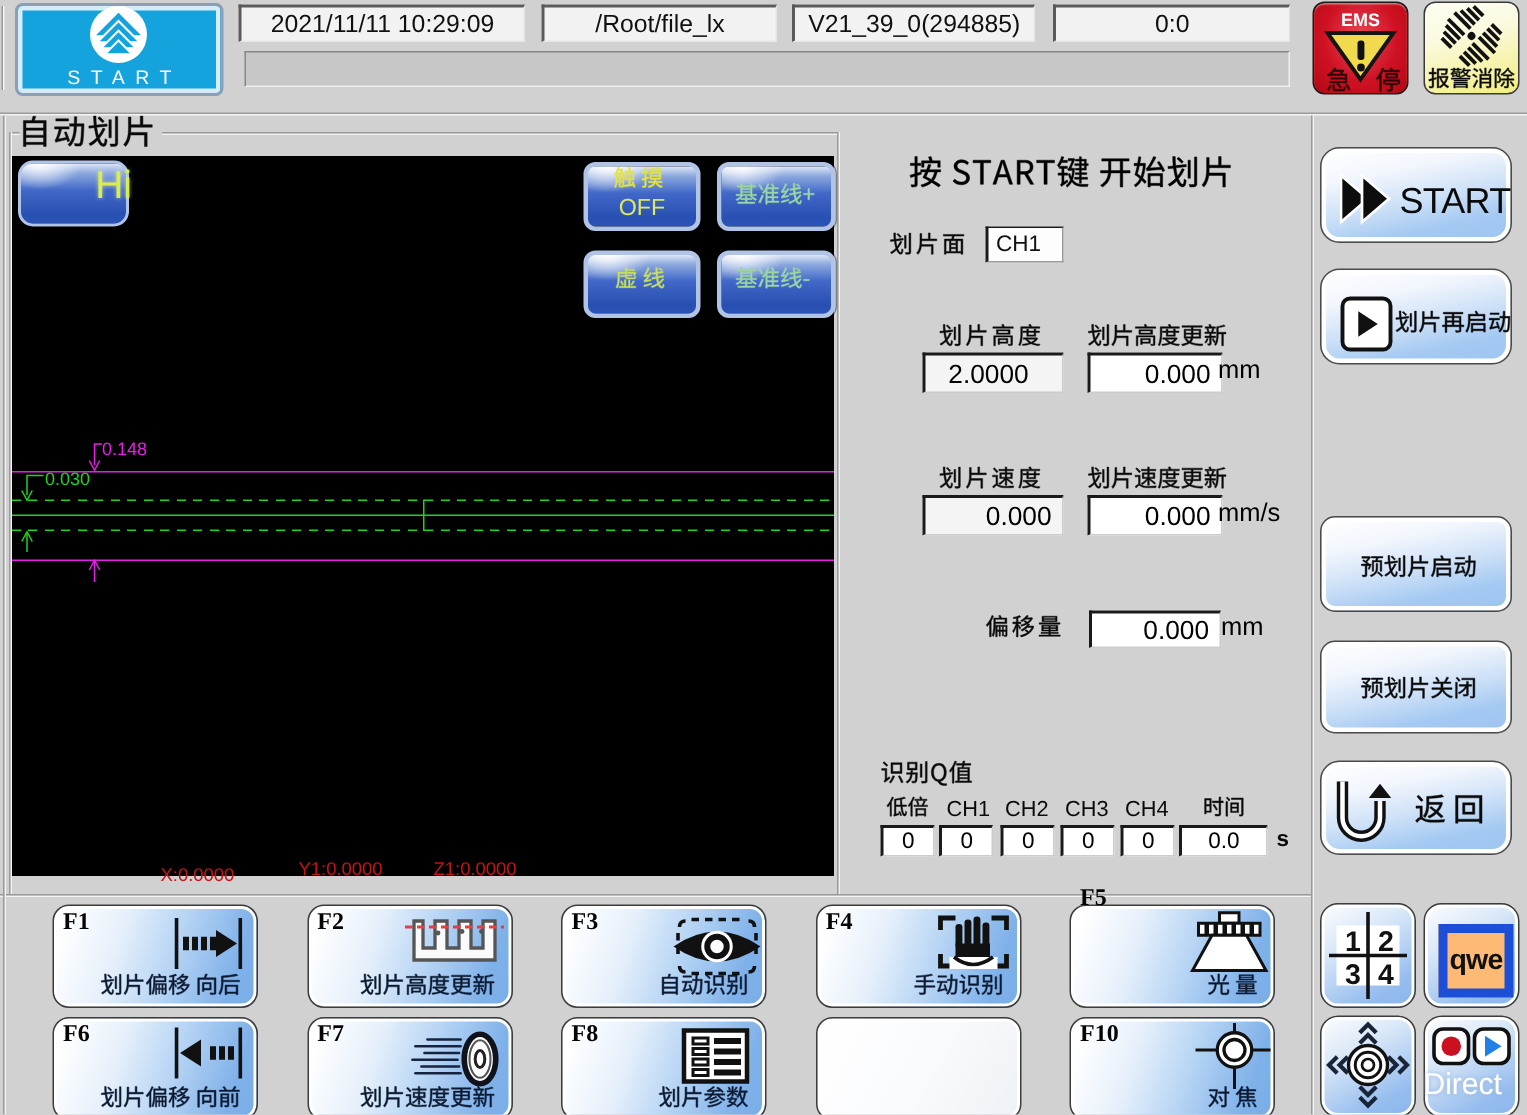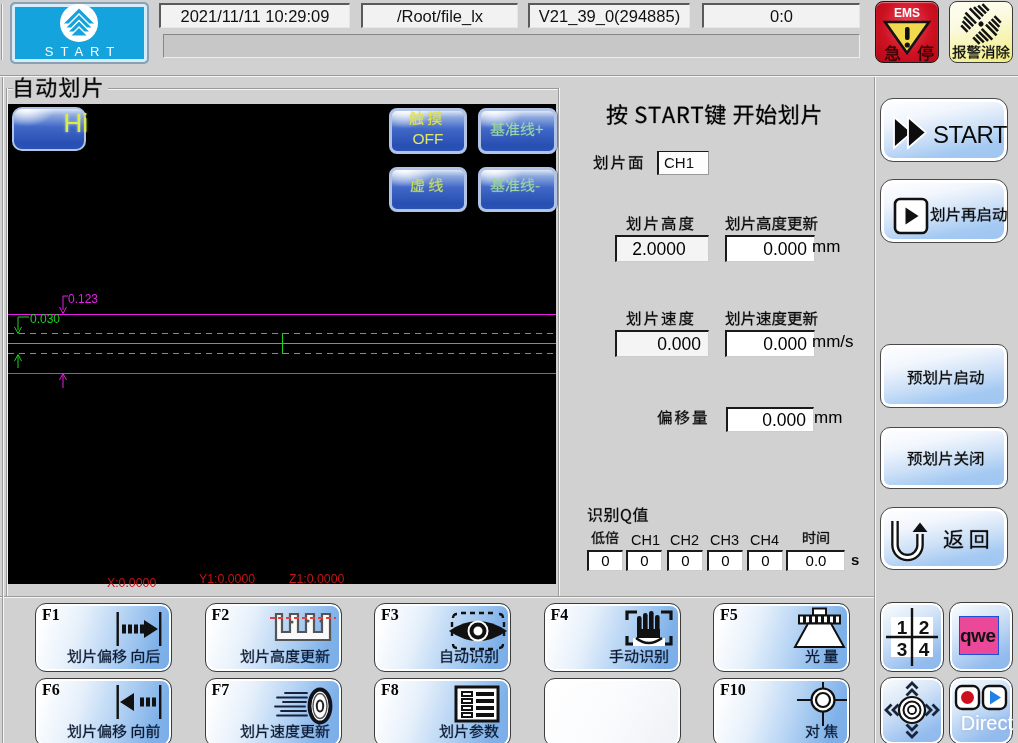--- a/index.html
+++ b/index.html
@@ -131,21 +131,21 @@
 <path d="M50.5 100 L54 93.5 L57.5 100"></path>
       <path d="M54 94 L54 108"></path>
 </g>
 <g stroke="#1ed41e" stroke-width="1" fill="none">
 <path d="M20 37 L9 37 L9 50"></path>
       <path d="M5.5 47 L9 53.5 L12.5 47"></path>
 <path d="M5.5 81 L9 74.5 L12.5 81"></path>
       <path d="M9 75 L9 88"></path>
 </g>
   </svg>
-<div class="abs" style="left:68px;top:292px;font-size:12px;color:#e81ee8">0.123</div>
+<div class="abs" style="left:68px;top:292px;font-size:12px;color:#e81ee8">0.148</div>
 <div class="abs" style="left:30px;top:312px;font-size:12px;color:#1ed41e">0.030</div>
 <div class="abs" style="left:107px;top:576px;font-size:12.3px;color:#c41414">X:0.0000</div>
 <div class="abs" style="left:199px;top:572px;font-size:12.3px;color:#c41414">Y1:0.0000</div>
 <div class="abs" style="left:289px;top:572px;font-size:12.3px;color:#c41414">Z1:0.0000</div>
 <div class="abs" style="left:379px;top:572px;font-size:12.3px;color:#000000">T:0.0000</div>
 <svg style="position:absolute;left:606px;top:104px;overflow:visible" width="217" height="28">
     <path transform="translate(0,18.9)" fill="#000" stroke="#000" stroke-width="0.3" d="M17 -8.3C16.6 -6.2 15.9 -4.6 14.8 -3.3C13.7 -4 12.5 -4.6 11.4 -5.1C11.8 -6.1 12.4 -7.2 12.8 -8.3ZM9.2 -4.6C10.6 -3.9 12.2 -3.1 13.7 -2.2C12.3 -1 10.3 -0.2 7.9 0.4C8.2 0.7 8.6 1.4 8.7 1.8C11.4 1.1 13.5 0.1 15.1 -1.3C17 -0.2 18.7 0.9 19.8 1.8L21 0.5C19.8 -0.4 18.1 -1.4 16.3 -2.5C17.5 -4 18.3 -5.9 18.8 -8.3H21.1V-9.8H13.5C13.9 -10.9 14.3 -12 14.6 -13.1L12.9 -13.3C12.6 -12.2 12.2 -11 11.7 -9.8H7.8V-8.3H11C10.4 -6.9 9.8 -5.6 9.2 -4.6ZM8.4 -15.7V-11.4H10V-14.2H19.2V-11.4H20.8V-15.7H15.6C15.4 -16.5 15 -17.7 14.7 -18.6L13 -18.3C13.3 -17.5 13.6 -16.5 13.9 -15.7ZM3.9 -18.5V-14.1H0.9V-12.5H3.9V-7L0.7 -6.1L1.1 -4.5L3.9 -5.4V-0.2C3.9 0.2 3.8 0.3 3.5 0.3C3.2 0.3 2.3 0.3 1.3 0.3C1.5 0.7 1.7 1.4 1.8 1.8C3.2 1.8 4.1 1.7 4.7 1.5C5.3 1.2 5.5 0.8 5.5 -0.2V-5.9L8.3 -6.8L8.1 -8.3L5.5 -7.5V-12.5H7.9V-14.1H5.5V-18.5Z M34.9 0.3C38.3 0.3 40.4 -1.7 40.4 -4.3C40.4 -6.7 38.9 -7.8 37.1 -8.6L34.8 -9.6C33.5 -10.1 32.1 -10.7 32.1 -12.3C32.1 -13.7 33.3 -14.6 35.1 -14.6C36.6 -14.6 37.8 -14.1 38.8 -13.1L39.8 -14.4C38.7 -15.6 37 -16.4 35.1 -16.4C32.2 -16.4 30 -14.6 30 -12.1C30 -9.8 31.8 -8.6 33.3 -8L35.6 -7C37.2 -6.3 38.3 -5.8 38.3 -4.1C38.3 -2.6 37.1 -1.5 34.9 -1.5C33.3 -1.5 31.6 -2.3 30.5 -3.5L29.3 -2.1C30.7 -0.6 32.6 0.3 34.9 0.3Z M47.6 0H49.6V-14.4H54.5V-16.1H42.7V-14.4H47.6Z M55.9 0H58L59.5 -4.9H65.4L67 0H69.1L63.6 -16.1H61.4ZM60 -6.5 60.8 -9C61.4 -10.8 61.9 -12.6 62.4 -14.5H62.5C63 -12.6 63.5 -10.8 64.1 -9L64.9 -6.5Z M74.1 -8.5V-14.5H76.8C79.3 -14.5 80.7 -13.7 80.7 -11.6C80.7 -9.5 79.3 -8.5 76.8 -8.5ZM80.9 0H83.2L79.1 -7.1C81.3 -7.6 82.7 -9.1 82.7 -11.6C82.7 -15 80.4 -16.1 77.1 -16.1H72.1V0H74.1V-6.8H77Z M90 0H92.1V-14.4H97V-16.1H85.1V-14.4H90Z M99.4 -7.6V-6.1H101.9V-1.8C101.9 -0.8 101.2 -0 100.8 0.3C101.1 0.5 101.5 1.1 101.7 1.5C102 1.1 102.6 0.7 106 -1.7C105.8 -2 105.6 -2.6 105.5 -3L103.3 -1.5V-6.1H105.8V-7.6H103.3V-10.6H105.6V-12.1H100.3C100.8 -12.8 101.3 -13.6 101.8 -14.5H105.6V-16H102.4C102.7 -16.7 103 -17.4 103.2 -18.2L101.7 -18.5C101.1 -16.3 100.1 -14.2 98.9 -12.8C99.2 -12.5 99.7 -11.7 99.8 -11.4L100.2 -12V-10.6H101.9V-7.6ZM111 -16.7V-15.5H113.6V-13.8H110.5V-12.5H113.6V-10.7H111V-9.5H113.6V-7.8H110.9V-6.5H113.6V-4.7H110.4V-3.4H113.6V-0.7H114.9V-3.4H119V-4.7H114.9V-6.5H118.5V-7.8H114.9V-9.5H118.2V-12.5H119.5V-13.8H118.2V-16.7H114.9V-18.4H113.6V-16.7ZM114.9 -12.5H116.9V-10.7H114.9ZM114.9 -13.8V-15.5H116.9V-13.8ZM106.4 -9C106.4 -9.1 106.5 -9.2 106.7 -9.3H109C108.9 -7.6 108.6 -6 108.2 -4.7C107.8 -5.4 107.5 -6.3 107.3 -7.3L106.2 -6.9C106.6 -5.3 107 -4.1 107.6 -3C106.9 -1.3 105.9 -0.1 104.7 0.7C104.9 1 105.3 1.5 105.5 1.9C106.7 1 107.7 -0.1 108.5 -1.7C110.4 0.9 113.1 1.5 116.1 1.5H119C119.1 1.1 119.3 0.4 119.5 0C118.8 0 116.8 0 116.2 0C113.5 0 110.9 -0.5 109.1 -3.1C109.8 -5 110.2 -7.5 110.4 -10.7L109.6 -10.8L109.4 -10.8H108C108.9 -12.5 109.8 -14.6 110.6 -16.8L109.7 -17.4L109.2 -17.2H106.1V-15.7H108.7C108.1 -13.8 107.2 -12 106.9 -11.5C106.6 -10.8 106.1 -10.2 105.7 -10.1C105.9 -9.8 106.2 -9.3 106.4 -9Z M140.8 -15.5V-9.2H134.6V-10.1V-15.5ZM127.7 -9.2V-7.6H132.9C132.5 -4.6 131.4 -1.6 127.7 0.6C128.1 0.9 128.7 1.5 129 1.8C133.1 -0.7 134.2 -4.2 134.6 -7.6H140.8V1.8H142.5V-7.6H147.4V-9.2H142.5V-15.5H146.7V-17.1H128.5V-15.5H133V-10.1L132.9 -9.2Z M159.3 -7.2V1.8H160.9V0.8H167.5V1.7H169.1V-7.2ZM160.9 -0.7V-5.7H167.5V-0.7ZM158.6 -9C159.2 -9.2 160.2 -9.3 168.4 -9.9C168.7 -9.4 168.9 -8.8 169.1 -8.4L170.5 -9.1C169.8 -10.8 168.3 -13.4 166.8 -15.3L165.5 -14.7C166.2 -13.7 166.9 -12.5 167.6 -11.4L160.6 -10.9C162 -12.9 163.5 -15.5 164.7 -18L163 -18.5C161.9 -15.7 160.1 -12.8 159.5 -12C158.9 -11.2 158.5 -10.6 158.1 -10.6C158.3 -10.1 158.5 -9.3 158.6 -9ZM153.6 -12.4H156.1C155.9 -9.6 155.4 -7.2 154.6 -5.3C153.9 -5.9 153.1 -6.5 152.3 -7C152.8 -8.6 153.2 -10.5 153.6 -12.4ZM150.6 -6.4C151.7 -5.7 152.9 -4.8 153.9 -3.8C152.9 -1.8 151.6 -0.4 150.1 0.4C150.4 0.7 150.8 1.3 151.1 1.7C152.7 0.7 154.1 -0.7 155.1 -2.7C156 -1.9 156.7 -1.1 157.2 -0.5L158.2 -1.8C157.6 -2.5 156.8 -3.4 155.8 -4.2C156.8 -6.7 157.5 -9.9 157.7 -13.9L156.8 -14L156.5 -14H153.9C154.2 -15.5 154.5 -16.9 154.6 -18.3L153.1 -18.4C152.9 -17 152.7 -15.5 152.4 -14H150.1V-12.4H152.1C151.7 -10.2 151.1 -8 150.6 -6.4Z M186 -16.1V-4H187.6V-16.1ZM190.3 -18.3V-0.4C190.3 0 190.1 0.1 189.8 0.1C189.4 0.1 188.1 0.2 186.7 0.1C186.9 0.6 187.2 1.3 187.3 1.7C189.2 1.7 190.3 1.7 191 1.4C191.6 1.1 191.9 0.7 191.9 -0.4V-18.3ZM178.6 -17.1C179.8 -16.2 181.1 -14.8 181.8 -14L182.9 -15C182.3 -15.9 180.9 -17.1 179.7 -18ZM182 -10.5C181.2 -8.7 180.3 -7 179.1 -5.5C178.6 -7 178.2 -8.9 178 -11L184.9 -11.8L184.8 -13.3L177.8 -12.5C177.6 -14.4 177.5 -16.4 177.5 -18.5H175.8C175.8 -16.4 175.9 -14.3 176.1 -12.3L172.6 -11.9L172.8 -10.4L176.3 -10.8C176.7 -8.2 177.2 -5.9 177.8 -4C176.3 -2.4 174.6 -1 172.7 -0C173 0.3 173.6 0.9 173.8 1.3C175.5 0.3 177.1 -0.9 178.5 -2.3C179.5 0.2 180.8 1.7 182.4 1.7C183.9 1.7 184.5 0.7 184.8 -2.7C184.4 -2.8 183.8 -3.2 183.4 -3.5C183.3 -1 183 0 182.5 0C181.5 0 180.6 -1.3 179.7 -3.7C181.3 -5.5 182.6 -7.6 183.6 -10Z M198.4 -17.9V-10.6C198.4 -6.7 198.1 -2.6 195.3 0.5C195.7 0.8 196.3 1.4 196.6 1.8C198.6 -0.4 199.5 -3.1 199.9 -5.9H209.2V1.8H210.9V-7.6H200.1C200.1 -8.6 200.1 -9.6 200.1 -10.6V-11.1H214.3V-12.8H208.1V-18.5H206.4V-12.8H200.1V-17.9Z"></path>
   </svg>
 <svg style="position:absolute;left:593px;top:155px;overflow:visible" width="52" height="19">
     <path transform="translate(0,13.3)" fill="#0a0a0a" stroke="#0a0a0a" stroke-width="0.3" d="M10 -11.3V-2.8H11.1V-11.3ZM13 -12.9V-0.3C13 0 12.9 0.1 12.6 0.1C12.4 0.1 11.5 0.1 10.5 0.1C10.6 0.4 10.8 0.9 10.9 1.2C12.2 1.2 13 1.2 13.5 1C14 0.8 14.2 0.5 14.2 -0.3V-12.9ZM4.8 -12.1C5.6 -11.4 6.6 -10.5 7 -9.8L7.8 -10.6C7.4 -11.2 6.4 -12.1 5.6 -12.7ZM7.2 -7.4C6.6 -6.1 6 -4.9 5.1 -3.8C4.8 -5 4.5 -6.3 4.3 -7.7L9.2 -8.3L9.1 -9.4L4.2 -8.8C4 -10.2 4 -11.6 4 -13H2.8C2.8 -11.5 2.9 -10.1 3 -8.7L0.6 -8.4L0.7 -7.3L3.2 -7.6C3.4 -5.8 3.8 -4.2 4.2 -2.8C3.2 -1.7 1.9 -0.7 0.6 -0C0.8 0.2 1.2 0.7 1.4 0.9C2.6 0.2 3.7 -0.6 4.7 -1.6C5.4 0.1 6.4 1.2 7.4 1.2C8.5 1.2 8.9 0.5 9.1 -1.9C8.8 -2 8.4 -2.2 8.2 -2.5C8.1 -0.7 7.9 0 7.5 0C6.9 0 6.2 -0.9 5.5 -2.6C6.6 -3.9 7.6 -5.4 8.3 -7.1Z M20.3 -12.6V-7.5C20.3 -4.7 20.1 -1.8 18.1 0.4C18.4 0.6 18.8 1 19 1.3C20.4 -0.3 21.1 -2.2 21.3 -4.1H27.9V1.2H29.1V-5.3H21.4C21.5 -6 21.5 -6.7 21.5 -7.5V-7.8H31.5V-9H27.1V-13H25.9V-9H21.5V-12.6Z M41 -5.2H44.3V-3.4H41ZM41 -6.1V-7.8H44.3V-6.1ZM41 -2.5H44.3V-0.7H41ZM35.9 -12V-10.9H41.9C41.8 -10.2 41.6 -9.5 41.4 -8.9H36.6V1.2H37.7V0.4H47.7V1.2H48.9V-8.9H42.6L43.2 -10.9H49.6V-12ZM37.7 -0.7V-7.8H40V-0.7ZM47.7 -0.7H45.4V-7.8H47.7Z"></path>
@@ -243,21 +243,21 @@
 <div class="flab" style="left:381px;top:606px">F3</div>
 <svg style="position:absolute;left:439.0px;top:649.25px;overflow:visible" width="60" height="19">
     <path transform="translate(0,12.9)" fill="#0c1a33" stroke="#0c1a33" stroke-width="0.3" d="M3.6 -6.2H11.6V-4H3.6ZM3.6 -7.2V-9.5H11.6V-7.2ZM3.6 -2.9H11.6V-0.7H3.6ZM6.8 -12.6C6.7 -12 6.5 -11.2 6.2 -10.5H2.4V1.2H3.6V0.4H11.6V1.1H12.8V-10.5H7.4C7.6 -11.1 7.9 -11.8 8.1 -12.4Z M16.3 -11.4V-10.4H22.1V-11.4ZM24.8 -12.3C24.8 -11.3 24.8 -10.2 24.8 -9.1H22.6V-8.1H24.7C24.5 -4.6 23.9 -1.5 21.9 0.4C22.2 0.5 22.6 0.9 22.8 1.2C25 -0.9 25.6 -4.3 25.8 -8.1H28C27.9 -2.7 27.7 -0.7 27.3 -0.3C27.1 -0.1 27 -0.1 26.7 -0.1C26.4 -0.1 25.6 -0.1 24.8 -0.1C24.9 0.2 25.1 0.6 25.1 1C25.9 1 26.7 1 27.2 1C27.7 0.9 28 0.8 28.3 0.4C28.8 -0.3 29 -2.4 29.2 -8.6C29.2 -8.7 29.2 -9.1 29.2 -9.1H25.9C25.9 -10.2 25.9 -11.3 25.9 -12.3ZM16.3 -0.7 16.4 -0.7V-0.6C16.7 -0.9 17.2 -1 21.4 -2L21.7 -1L22.7 -1.3C22.4 -2.3 21.7 -4.1 21.1 -5.5L20.2 -5.2C20.5 -4.5 20.8 -3.7 21.1 -2.9L17.5 -2.2C18.1 -3.5 18.7 -5.2 19.1 -6.8H22.4V-7.8H15.8V-6.8H17.9C17.5 -5 16.9 -3.2 16.7 -2.7C16.4 -2.2 16.2 -1.8 16 -1.7C16.1 -1.4 16.3 -0.9 16.3 -0.7Z M37.7 -10.5H42.2V-6H37.7ZM36.6 -11.5V-4.9H43.4V-11.5ZM41.1 -3.1C41.9 -1.8 42.7 -0 43 1.1L44.1 0.6C43.8 -0.4 42.9 -2.2 42.1 -3.4ZM37.6 -3.4C37.2 -1.9 36.4 -0.4 35.4 0.5C35.7 0.7 36.2 1 36.4 1.2C37.4 0.1 38.3 -1.5 38.8 -3.2ZM31.5 -11.5C32.3 -10.8 33.4 -9.9 33.9 -9.2L34.6 -10C34.1 -10.6 33.1 -11.6 32.3 -12.2ZM30.8 -7.9V-6.8H32.9V-1.6C32.9 -0.8 32.3 -0.2 32 0C32.2 0.2 32.6 0.6 32.7 0.8C32.9 0.5 33.4 0.1 36 -1.9C35.8 -2.1 35.6 -2.5 35.5 -2.9L34 -1.6V-7.9Z M54.4 -10.8V-2.5H55.5V-10.8ZM57.6 -12.3V-0.3C57.6 0 57.5 0.1 57.2 0.1C56.9 0.1 56.1 0.1 55 0.1C55.2 0.4 55.4 0.9 55.4 1.2C56.8 1.2 57.6 1.2 58 1C58.5 0.8 58.7 0.5 58.7 -0.3V-12.3ZM47.4 -10.9H51.3V-8H47.4ZM46.4 -11.9V-7H52.4V-11.9ZM48.5 -6.6 48.5 -5.3H45.8V-4.3H48.3C48.1 -2.2 47.4 -0.6 45.5 0.4C45.7 0.6 46.1 1 46.2 1.3C48.3 0.1 49.1 -1.9 49.4 -4.3H51.5C51.4 -1.5 51.2 -0.4 51 -0.1C50.9 0 50.7 0 50.5 0C50.2 0 49.7 0 49 -0C49.2 0.3 49.3 0.7 49.3 1.1C50 1.1 50.7 1.1 51 1C51.4 1 51.7 0.9 51.9 0.6C52.3 0.1 52.5 -1.2 52.6 -4.8C52.6 -5 52.6 -5.3 52.6 -5.3H49.5L49.6 -6.6Z"></path>
   </svg>
 <div class="fbtn" style="left:543.5px;top:603px"></div>
 <div class="flab" style="left:550.5px;top:606px">F4</div>
 <svg style="position:absolute;left:608.5px;top:649.25px;overflow:visible" width="60" height="19">
     <path transform="translate(0,12.9)" fill="#0c1a33" stroke="#0c1a33" stroke-width="0.3" d="M0.8 -4.8V-3.7H6.9V-0.4C6.9 -0.1 6.8 0 6.5 0C6.1 0 5 0.1 3.7 0C3.9 0.3 4.1 0.8 4.2 1.1C5.7 1.2 6.7 1.1 7.3 0.9C7.9 0.8 8.1 0.4 8.1 -0.4V-3.7H14.3V-4.8H8.1V-7.3H13.4V-8.3H8.1V-10.8C9.9 -11 11.5 -11.3 12.8 -11.7L12 -12.6C9.7 -11.9 5.3 -11.5 1.7 -11.3C1.8 -11.1 2 -10.6 2 -10.3C3.6 -10.4 5.3 -10.5 6.9 -10.7V-8.3H1.8V-7.3H6.9V-4.8Z M16.3 -11.4V-10.4H22.1V-11.4ZM24.8 -12.3C24.8 -11.3 24.8 -10.2 24.8 -9.1H22.6V-8.1H24.7C24.5 -4.6 23.9 -1.5 21.9 0.4C22.2 0.5 22.6 0.9 22.8 1.2C25 -0.9 25.6 -4.3 25.8 -8.1H28C27.9 -2.7 27.7 -0.7 27.3 -0.3C27.1 -0.1 27 -0.1 26.7 -0.1C26.4 -0.1 25.6 -0.1 24.8 -0.1C24.9 0.2 25.1 0.6 25.1 1C25.9 1 26.7 1 27.2 1C27.7 0.9 28 0.8 28.3 0.4C28.8 -0.3 29 -2.4 29.2 -8.6C29.2 -8.7 29.2 -9.1 29.2 -9.1H25.9C25.9 -10.2 25.9 -11.3 25.9 -12.3ZM16.3 -0.7 16.4 -0.7V-0.6C16.7 -0.9 17.2 -1 21.4 -2L21.7 -1L22.7 -1.3C22.4 -2.3 21.7 -4.1 21.1 -5.5L20.2 -5.2C20.5 -4.5 20.8 -3.7 21.1 -2.9L17.5 -2.2C18.1 -3.5 18.7 -5.2 19.1 -6.8H22.4V-7.8H15.8V-6.8H17.9C17.5 -5 16.9 -3.2 16.7 -2.7C16.4 -2.2 16.2 -1.8 16 -1.7C16.1 -1.4 16.3 -0.9 16.3 -0.7Z M37.7 -10.5H42.2V-6H37.7ZM36.6 -11.5V-4.9H43.4V-11.5ZM41.1 -3.1C41.9 -1.8 42.7 -0 43 1.1L44.1 0.6C43.8 -0.4 42.9 -2.2 42.1 -3.4ZM37.6 -3.4C37.2 -1.9 36.4 -0.4 35.4 0.5C35.7 0.7 36.2 1 36.4 1.2C37.4 0.1 38.3 -1.5 38.8 -3.2ZM31.5 -11.5C32.3 -10.8 33.4 -9.9 33.9 -9.2L34.6 -10C34.1 -10.6 33.1 -11.6 32.3 -12.2ZM30.8 -7.9V-6.8H32.9V-1.6C32.9 -0.8 32.3 -0.2 32 0C32.2 0.2 32.6 0.6 32.7 0.8C32.9 0.5 33.4 0.1 36 -1.9C35.8 -2.1 35.6 -2.5 35.5 -2.9L34 -1.6V-7.9Z M54.4 -10.8V-2.5H55.5V-10.8ZM57.6 -12.3V-0.3C57.6 0 57.5 0.1 57.2 0.1C56.9 0.1 56.1 0.1 55 0.1C55.2 0.4 55.4 0.9 55.4 1.2C56.8 1.2 57.6 1.2 58 1C58.5 0.8 58.7 0.5 58.7 -0.3V-12.3ZM47.4 -10.9H51.3V-8H47.4ZM46.4 -11.9V-7H52.4V-11.9ZM48.5 -6.6 48.5 -5.3H45.8V-4.3H48.3C48.1 -2.2 47.4 -0.6 45.5 0.4C45.7 0.6 46.1 1 46.2 1.3C48.3 0.1 49.1 -1.9 49.4 -4.3H51.5C51.4 -1.5 51.2 -0.4 51 -0.1C50.9 0 50.7 0 50.5 0C50.2 0 49.7 0 49 -0C49.2 0.3 49.3 0.7 49.3 1.1C50 1.1 50.7 1.1 51 1C51.4 1 51.7 0.9 51.9 0.6C52.3 0.1 52.5 -1.2 52.6 -4.8C52.6 -5 52.6 -5.3 52.6 -5.3H49.5L49.6 -6.6Z"></path>
   </svg>
 <div class="fbtn" style="left:713px;top:603px"></div>
-<div class="flab" style="left:720px;top:606px">F5</div>
+<div class="flab" style="left:720px;top:590px">F5</div>
 <svg style="position:absolute;left:804.64px;top:649.25px;overflow:visible" width="33" height="19">
     <path transform="translate(0,12.9)" fill="#0c1a33" stroke="#0c1a33" stroke-width="0.3" d="M2.1 -11.5C2.8 -10.3 3.6 -8.7 3.8 -7.7L4.9 -8.2C4.6 -9.2 3.9 -10.7 3.1 -11.9ZM11.9 -12C11.5 -10.8 10.7 -9.2 10 -8.2L11 -7.8C11.7 -8.8 12.5 -10.3 13.1 -11.6ZM6.9 -12.6V-6.9H0.8V-5.8H4.8C4.6 -3 4 -0.8 0.5 0.2C0.8 0.5 1.1 0.9 1.2 1.2C5 -0 5.7 -2.5 6 -5.8H8.8V-0.5C8.8 0.8 9.2 1.2 10.5 1.2C10.8 1.2 12.4 1.2 12.7 1.2C14 1.2 14.3 0.5 14.4 -1.9C14.1 -2 13.6 -2.2 13.3 -2.4C13.3 -0.3 13.2 0.1 12.6 0.1C12.2 0.1 10.9 0.1 10.6 0.1C10 0.1 9.9 0 9.9 -0.5V-5.8H14.2V-6.9H8V-12.6Z M22.1 -10H29.6V-9.2H22.1ZM22.1 -11.4H29.6V-10.6H22.1ZM21 -12.1V-8.5H30.7V-12.1ZM19.1 -7.8V-7H32.6V-7.8ZM21.8 -4.1H25.3V-3.2H21.8ZM26.4 -4.1H30V-3.2H26.4ZM21.8 -5.6H25.3V-4.8H21.8ZM26.4 -5.6H30V-4.8H26.4ZM19.1 -0V0.8H32.7V-0H26.4V-0.9H31.5V-1.7H26.4V-2.5H31.1V-6.3H20.7V-2.5H25.3V-1.7H20.3V-0.9H25.3V-0Z"></path>
   </svg>
 <div class="fbtn" style="left:35px;top:678px"></div>
 <div class="flab" style="left:42px;top:681px">F6</div>
 <svg style="position:absolute;left:66.64px;top:724.25px;overflow:visible" width="93" height="19">
     <path transform="translate(0,12.9)" fill="#0c1a33" stroke="#0c1a33" stroke-width="0.3" d="M9.7 -10.9V-2.7H10.8V-10.9ZM12.6 -12.4V-0.3C12.6 0 12.5 0.1 12.2 0.1C12 0.1 11.1 0.1 10.2 0.1C10.3 0.4 10.5 0.9 10.5 1.2C11.8 1.2 12.6 1.2 13.1 1C13.5 0.8 13.7 0.5 13.7 -0.3V-12.4ZM4.6 -11.7C5.4 -11 6.3 -10.1 6.8 -9.5L7.6 -10.2C7.1 -10.8 6.2 -11.7 5.4 -12.3ZM6.9 -7.2C6.4 -5.9 5.8 -4.8 5 -3.7C4.6 -4.8 4.4 -6.1 4.2 -7.5L8.9 -8L8.8 -9.1L4 -8.5C3.9 -9.8 3.8 -11.2 3.8 -12.6H2.7C2.7 -11.2 2.8 -9.8 2.9 -8.4L0.5 -8.1L0.6 -7.1L3.1 -7.3C3.3 -5.6 3.7 -4 4.1 -2.7C3.1 -1.6 1.9 -0.7 0.6 -0C0.8 0.2 1.2 0.6 1.4 0.9C2.5 0.2 3.6 -0.6 4.5 -1.6C5.2 0.1 6.1 1.1 7.2 1.1C8.2 1.1 8.6 0.5 8.8 -1.8C8.5 -1.9 8.1 -2.2 7.9 -2.4C7.8 -0.7 7.6 0 7.3 0C6.6 0 6 -0.9 5.4 -2.5C6.4 -3.8 7.3 -5.2 8 -6.8Z M17.7 -12.2V-7.2C17.7 -4.6 17.5 -1.8 15.6 0.3C15.9 0.5 16.3 1 16.5 1.2C17.8 -0.3 18.4 -2.1 18.7 -4H25V1.2H26.2V-5.2H18.8C18.9 -5.8 18.9 -6.5 18.9 -7.2V-7.6H28.5V-8.7H24.3V-12.6H23.1V-8.7H18.9V-12.2Z M35.4 -11V-7.9C35.4 -5.6 35.3 -2.1 34.2 0.4C34.5 0.5 34.9 0.9 35.1 1.1C36.1 -1.4 36.4 -4.9 36.4 -7.3H43.7V-11H40.3C40.1 -11.5 39.8 -12.1 39.5 -12.6L38.5 -12.4C38.7 -12 39 -11.4 39.1 -11ZM34.2 -12.5C33.4 -10.3 31.9 -8 30.4 -6.6C30.6 -6.3 31 -5.7 31.1 -5.5C31.6 -6 32.1 -6.6 32.6 -7.3V1.2H33.7V-8.9C34.3 -10 34.8 -11.1 35.2 -12.2ZM36.4 -10H42.6V-8.3H36.4ZM43 -5.4V-3.1H41.7V-5.4ZM36.6 -6.3V1.1H37.5V-2.2H38.8V0.7H39.5V-2.2H40.9V0.7H41.7V-2.2H43V0C43 0.2 43 0.2 42.9 0.2C42.7 0.2 42.3 0.2 41.9 0.2C42 0.5 42.1 0.9 42.2 1.1C42.9 1.1 43.3 1.1 43.6 0.9C43.9 0.8 43.9 0.5 43.9 0V-6.3ZM37.5 -3.1V-5.4H38.8V-3.1ZM39.5 -5.4H40.9V-3.1H39.5Z M50.1 -12.5C49.1 -12 47.4 -11.6 45.9 -11.3C46 -11 46.1 -10.7 46.2 -10.4C46.8 -10.5 47.4 -10.6 48 -10.7V-8.3H45.7V-7.2H47.8C47.2 -5.5 46.3 -3.6 45.5 -2.5C45.7 -2.2 45.9 -1.8 46.1 -1.5C46.8 -2.4 47.4 -3.9 48 -5.5V1.2H49V-5.7C49.5 -5 50 -4.2 50.2 -3.7L50.9 -4.6C50.6 -5 49.4 -6.5 49 -6.9V-7.2H50.9V-8.3H49V-11C49.7 -11.2 50.3 -11.4 50.8 -11.6ZM52.7 -8.8C53.2 -8.5 53.7 -8.1 54.1 -7.7C53.1 -7.2 51.9 -6.8 50.7 -6.5C50.9 -6.3 51.2 -5.9 51.3 -5.6C54.3 -6.4 57.2 -8 58.5 -10.8L57.8 -11.2L57.6 -11.2H54.8C55.1 -11.6 55.5 -12 55.7 -12.4L54.6 -12.6C53.9 -11.5 52.6 -10.2 50.7 -9.3C50.9 -9.2 51.3 -8.8 51.5 -8.5C52.4 -9 53.2 -9.6 53.8 -10.2H57C56.5 -9.5 55.8 -8.8 55 -8.3C54.6 -8.7 54 -9.1 53.5 -9.4ZM53.4 -2.9C54 -2.5 54.6 -2 55.1 -1.5C53.7 -0.6 52.1 0 50.4 0.3C50.6 0.6 50.9 1 51 1.3C54.7 0.4 58 -1.5 59.4 -5.5L58.6 -5.8L58.4 -5.8H55.8C56.1 -6.1 56.4 -6.5 56.6 -6.9L55.5 -7.2C54.7 -5.8 53.2 -4.3 50.9 -3.2C51.2 -3.1 51.5 -2.7 51.6 -2.4C53 -3.1 54.1 -3.9 55 -4.8H57.9C57.4 -3.8 56.8 -2.9 55.9 -2.2C55.5 -2.6 54.8 -3.1 54.2 -3.5Z M69.9 -12.6C69.7 -11.9 69.3 -10.8 69 -10H64.8V1.2H66V-8.9H75.8V-0.3C75.8 -0 75.8 0.1 75.5 0.1C75.1 0.1 74.1 0.1 73 0C73.2 0.4 73.3 0.9 73.4 1.2C74.8 1.2 75.7 1.2 76.3 1C76.8 0.8 77 0.4 77 -0.3V-10H70.2C70.6 -10.7 71 -11.6 71.3 -12.4ZM69 -5.9H72.8V-3H69ZM67.9 -6.9V-0.9H69V-1.9H73.8V-6.9Z M87.4 -7.7V-1.6H88.5V-7.7ZM90.5 -8.2V-0.2C90.5 0 90.4 0.1 90.2 0.1C89.9 0.1 89.1 0.1 88.2 0.1C88.3 0.4 88.5 0.8 88.6 1.1C89.7 1.2 90.5 1.1 90.9 0.9C91.4 0.8 91.6 0.4 91.6 -0.2V-8.2ZM89.2 -12.7C88.9 -11.9 88.3 -10.9 87.8 -10.2H83.3L84 -10.5C83.7 -11.1 83.1 -12 82.5 -12.6L81.5 -12.2C82 -11.6 82.6 -10.8 82.9 -10.2H79.2V-9.2H92.6V-10.2H89.1C89.5 -10.8 90 -11.6 90.4 -12.3ZM84.5 -4.5V-3H81.2V-4.5ZM84.5 -5.4H81.2V-6.9H84.5ZM80.1 -7.8V1.1H81.2V-2.1H84.5V-0.1C84.5 0.1 84.4 0.1 84.2 0.1C84 0.2 83.3 0.2 82.6 0.1C82.7 0.4 82.9 0.9 83 1.1C84 1.1 84.6 1.1 85 0.9C85.5 0.8 85.6 0.5 85.6 -0.1V-7.8Z"></path>
   </svg>
 <div class="fbtn" style="left:204.5px;top:678px"></div>
 <div class="flab" style="left:211.5px;top:681px">F7</div>
@@ -386,33 +386,33 @@
 <line x1="32" y1="6" x2="32" y2="64" stroke="#111" stroke-width="2.4"></line>
 <line x1="6" y1="35" x2="58" y2="35" stroke="#111" stroke-width="2.4"></line>
 <g fill="#111" font-family="Liberation Sans,sans-serif" font-weight="bold" font-size="19">
 <text x="22" y="32" text-anchor="middle">1</text>
       <text x="44" y="32" text-anchor="middle">2</text>
 <text x="22" y="54" text-anchor="middle">3</text>
       <text x="44" y="54" text-anchor="middle">4</text>
 </g>
 </svg>
 <div class="sbtn" style="left:949px;top:602px"></div>
-<div class="abs" style="left:959px;top:616px;width:38px;height:37px;background:#ec4899;border:1px solid #1d4ed8;
- text-align:left;line-height:37px;font-weight:bold;font-size:19px;letter-spacing:-0.5px;color:#111">qwe</div>
+<div class="abs" style="left:959px;top:616px;width:38px;height:37px;background:#fdba74;border:6px solid #1d4ed8;
+ text-align:center;line-height:37px;font-weight:bold;font-size:19px;letter-spacing:-0.5px;color:#111">qwe</div>
 <div class="sbtn" style="left:880px;top:677px;height:66px"></div>
 <svg class="abs" style="left:880px;top:677px" width="64" height="66" viewBox="0 0 64 66">
 <g fill="none" stroke="#1a2438" stroke-width="2.8" stroke-linecap="butt" stroke-linejoin="miter">
 <path d="M26.5 11.5 L32 6 L37.5 11.5 M26.5 18.5 L32 13 L37.5 18.5"></path>
 <path d="M26.5 54.5 L32 60 L37.5 54.5 M26.5 47.5 L32 53 L37.5 47.5"></path>
 <path d="M11.5 27.5 L6 33 L11.5 38.5 M18.5 27.5 L13 33 L18.5 38.5"></path>
 <path d="M52.5 27.5 L58 33 L52.5 38.5 M45.5 27.5 L51 33 L45.5 38.5"></path>
 </g>
 <circle cx="32" cy="33" r="13" fill="#fff" stroke="#111" stroke-width="2.2"></circle>
 <circle cx="32" cy="33" r="8.5" fill="none" stroke="#111" stroke-width="2"></circle>
 <circle cx="32" cy="33" r="4" fill="none" stroke="#111" stroke-width="1.8"></circle>
 </svg>
 <div class="sbtn" style="left:949px;top:677px;height:66px"></div>
 <svg class="abs" style="left:949px;top:677px" width="64" height="66" viewBox="0 0 64 66">
 <rect x="7" y="9" width="23" height="23" rx="6" fill="#fff" stroke="#111" stroke-width="2.4"></rect>
 <circle cx="18.5" cy="20.5" r="6.5" fill="#cc1020"></circle>
 <rect x="34" y="9" width="23" height="23" rx="6" fill="#fff" stroke="#111" stroke-width="2.4"></rect>
 <path d="M41 13.5 L52 20.5 L41 27.5 Z" fill="#2080e8"></path>
 </svg>
-<div class="abs" style="left:949px;top:712px;width:64px;text-align:right;font-size:20px;color:#fff;text-shadow:0 0 3px rgba(140,170,215,.9),0 0 1px rgba(255,255,255,.8)">Direct</div>
+<div class="abs" style="left:949px;top:712px;width:64px;text-align:left;font-size:20px;color:#fff;text-shadow:0 0 3px rgba(140,170,215,.9),0 0 1px rgba(255,255,255,.8)">Direct</div>
 </body></html>

